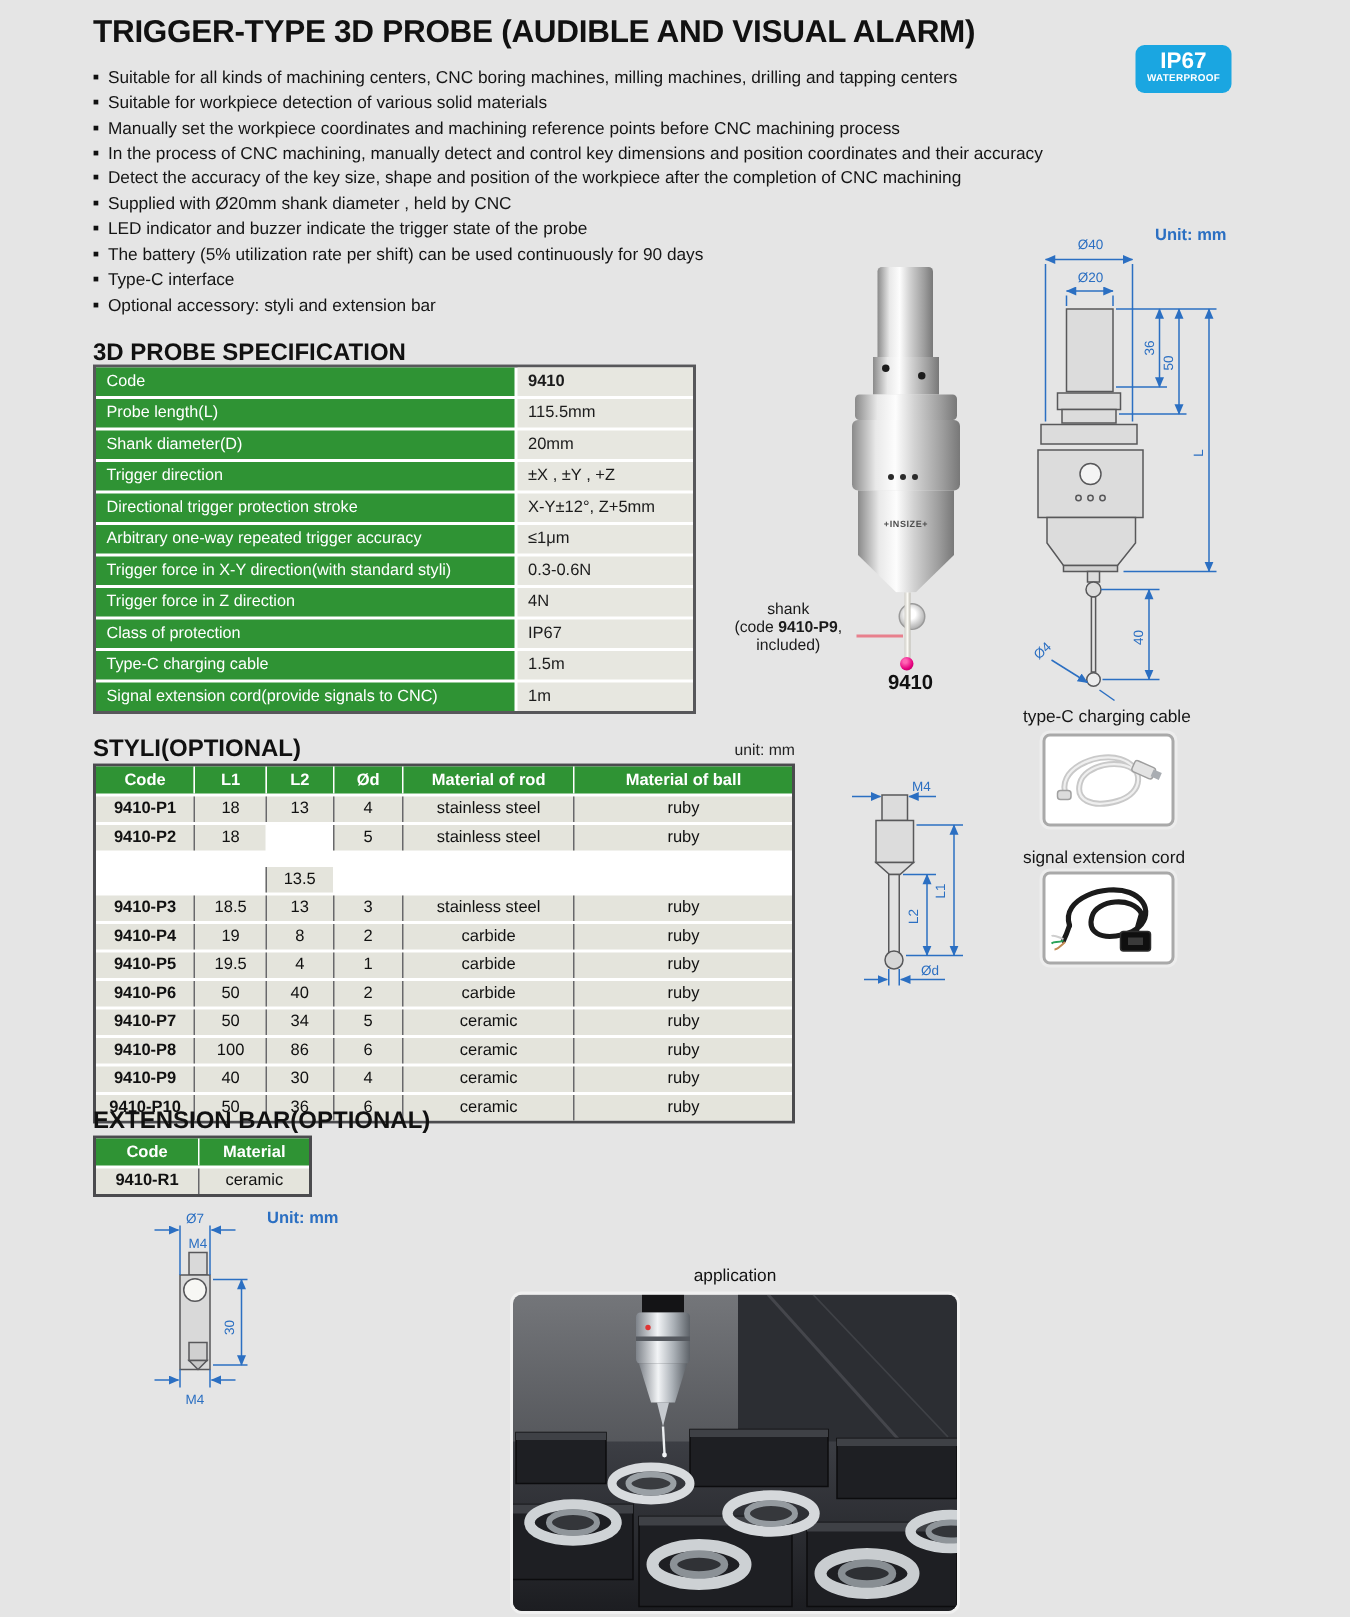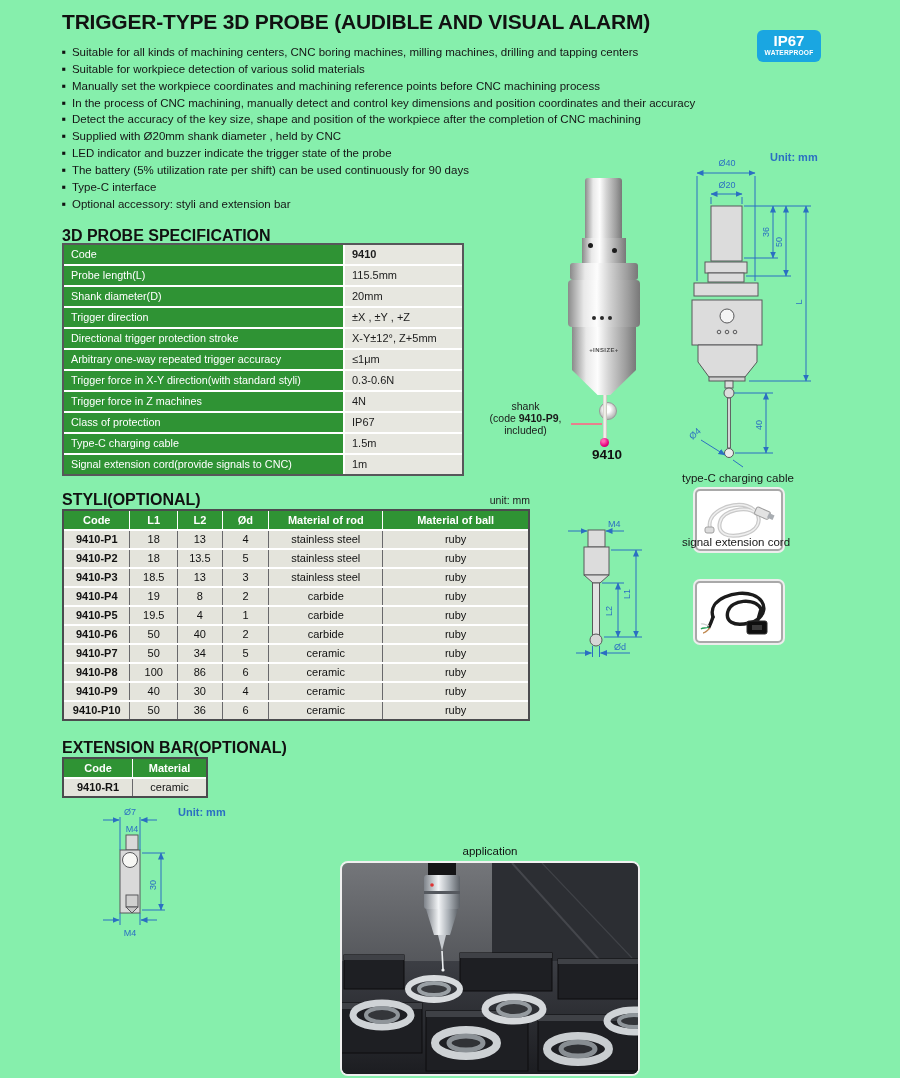--- a/index.html
+++ b/index.html
@@ -1,16 +1,16 @@
 <!DOCTYPE html>
 <html><head>
 <meta charset="utf-8">
 <style>
   html,body{margin:0;padding:0;background:#fff;}
-  #canvas{position:relative;width:900px;height:1078px;background:#86efac;overflow:hidden;
+  #canvas{position:relative;width:900px;height:1078px;background:#e5e5e5;overflow:hidden;
           font-family:"Liberation Sans","DejaVu Sans",sans-serif;color:#111;}
   .abs{position:absolute;}
 
   
   .page-title{left:62px;top:10px;width:720px;font-size:21px;font-weight:700;letter-spacing:-0.2px;}
   .features{left:62px;top:44px;width:700px;}
   .feat{font-size:11.5px;line-height:15.85px;color:#151515;white-space:nowrap;}
   .feat::before{content:"■";font-size:6.5px;vertical-align:2px;margin-right:6px;color:#111;}
 
   
@@ -128,21 +128,21 @@
       </div>
       <div class="spec-row">
         <div class="spec-label">Arbitrary one-way repeated trigger accuracy</div>
         <div class="spec-value">≤1μm</div>
       </div>
       <div class="spec-row">
         <div class="spec-label">Trigger force in X-Y direction(with standard styli)</div>
         <div class="spec-value">0.3-0.6N</div>
       </div>
       <div class="spec-row">
-        <div class="spec-label">Trigger force in Z machines</div>
+        <div class="spec-label">Trigger force in Z direction</div>
         <div class="spec-value">4N</div>
       </div>
       <div class="spec-row">
         <div class="spec-label">Class of protection</div>
         <div class="spec-value">IP67</div>
       </div>
       <div class="spec-row">
         <div class="spec-label">Type-C charging cable</div>
         <div class="spec-value">1.5m</div>
       </div>
@@ -167,21 +167,21 @@
         <div class="sty-cell bold" style="width: 66px;">9410-P1</div>
         <div class="sty-cell" style="width: 48px;">18</div>
         <div class="sty-cell" style="width: 45px;">13</div>
         <div class="sty-cell" style="width: 47px;">4</div>
         <div class="sty-cell" style="width: 115px;">stainless steel</div>
         <div class="sty-cell" style="width: 147px;">ruby</div>
       </div>
       <div class="sty-row">
         <div class="sty-cell bold" style="width: 66px;">9410-P2</div>
         <div class="sty-cell" style="width: 48px;">18</div>
-        <div class="sty-cell" style="width: 45px;">13.5</div>
+        <div class="sty-cell" style="width: 45px; margin-top: 28px;">13.5</div>
         <div class="sty-cell" style="width: 47px;">5</div>
         <div class="sty-cell" style="width: 115px;">stainless steel</div>
         <div class="sty-cell" style="width: 147px;">ruby</div>
       </div>
       <div class="sty-row">
         <div class="sty-cell bold" style="width: 66px;">9410-P3</div>
         <div class="sty-cell" style="width: 48px;">18.5</div>
         <div class="sty-cell" style="width: 45px;">13</div>
         <div class="sty-cell" style="width: 47px;">3</div>
         <div class="sty-cell" style="width: 115px;">stainless steel</div>
@@ -420,21 +420,21 @@
       </g>
       <g fill="none" stroke="#efefef" stroke-width="1.5" stroke-linecap="round">
         <path d="M14,40 C6,22 34,10 50,15 C66,20 66,38 48,43 C30,48 20,42 23,31 C26,19 50,14 60,23"></path>
       </g>
       <rect x="58" y="18" width="15" height="8" rx="2" fill="#e3e3e3" stroke="#9e9e9e" transform="rotate(24 65 22)"></rect>
       <rect x="71" y="23" width="6" height="5" fill="#a9adb2" transform="rotate(24 74 25)"></rect>
       <rect x="8" y="36" width="9" height="6" rx="2" fill="#dcdcdc" stroke="#a0a0a0"></rect>
     </svg>
   </div>
 
-  <div class="abs acc-label" style="left:682px;top:536px;">signal extension cord</div>
+  <div class="abs acc-label" style="left:682px;top:566px;">signal extension cord</div>
   <div class="abs acc-box" style="left:695px;top:581px;">
     <svg width="84" height="58" viewBox="0 0 84 58">
       <g fill="none" stroke="#1b1b1b" stroke-width="3.4" stroke-linecap="round">
         <path d="M16,34 C10,16 40,6 56,12 C72,18 70,36 52,40 C36,44 28,38 31,28 C34,17 58,14 64,26 L60,40"></path>
         <path d="M16,34 C14,40 12,44 12,44"></path>
       </g>
       <rect x="50" y="38" width="20" height="13" rx="2" fill="#0f0f0f" stroke="#2e2e2e"></rect>
       <rect x="55" y="42" width="10" height="5" fill="#3a3a3a"></rect>
       <g stroke-width="1.3" fill="none">
         <path d="M12,44 C8,46 6,44 4,46" stroke="#2aa35a"></path>

